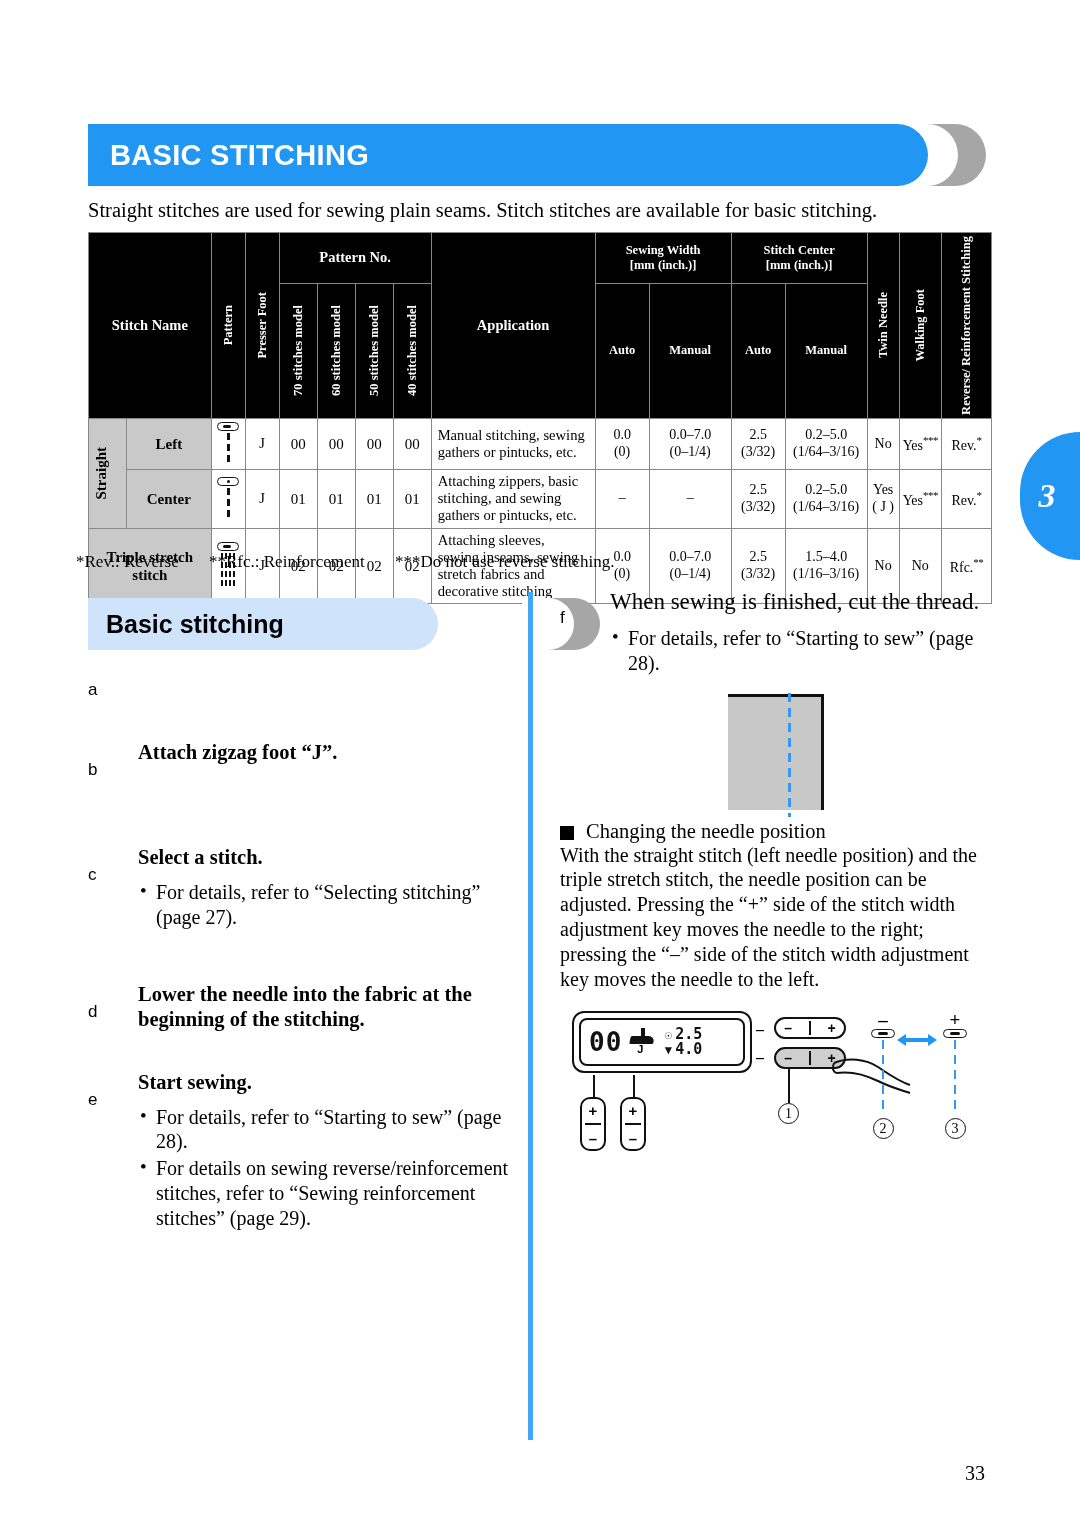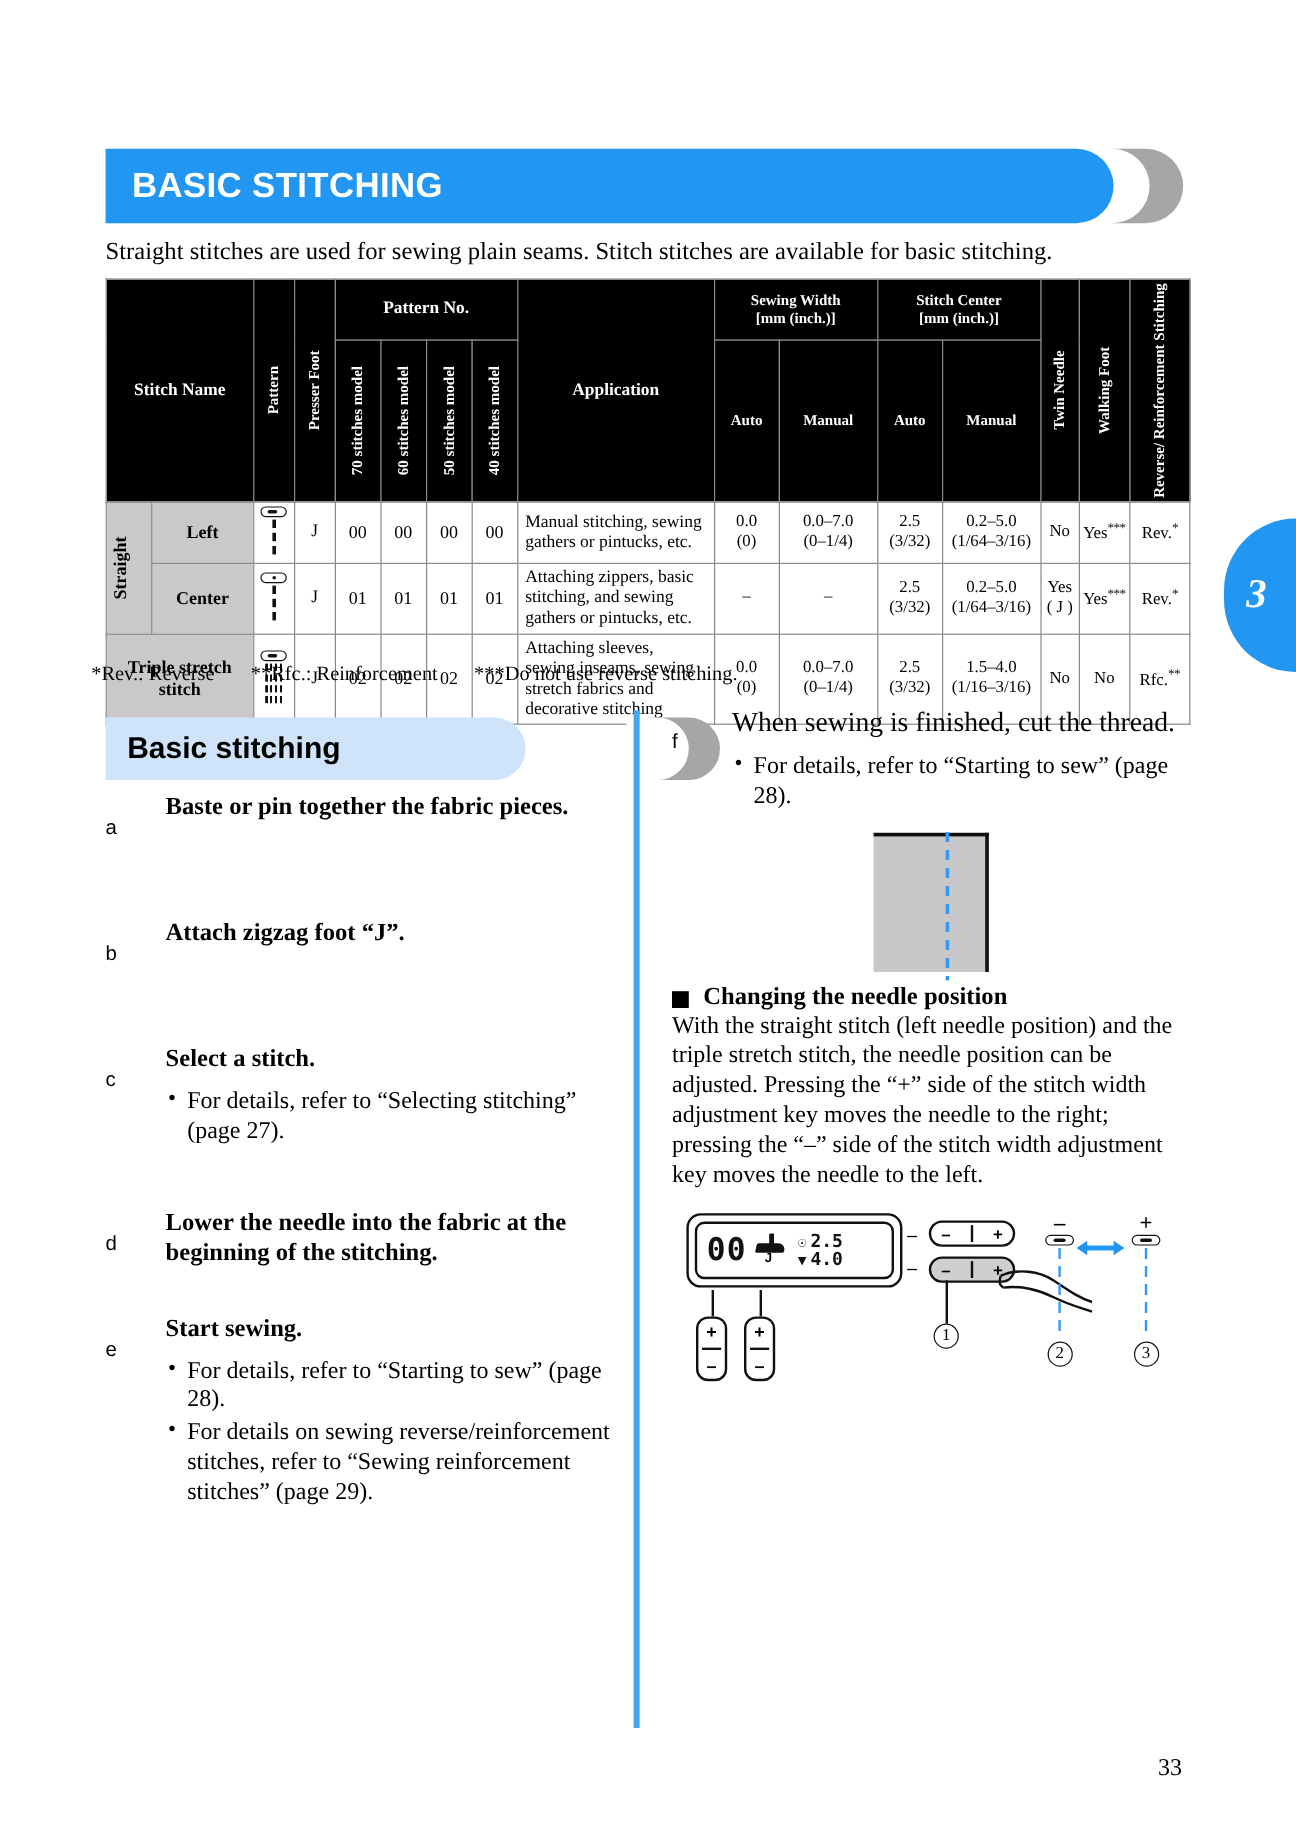--- a/index.html
+++ b/index.html
@@ -172,21 +172,21 @@
     content:"\2022"; position:absolute; left:2px; top:-1px; font-size:19px;
   }
   .gap-a{ height:62px; }
   .gap-b{ height:62px; }
 
   
   .sec-head{
     font-weight:400; font-size:23px; margin-left:50px; line-height:1.22;
   }
   .sq-head{
-    position:relative; padding-left:26px; font-weight:700; font-size:20.5px;
+    position:relative; padding-left:26px; font-weight:400; font-size:20.5px;
     margin-top:2px;
   }
   .sq-head:before{
     content:""; position:absolute; left:0; top:6px; width:14px; height:14px; background:#000;
   }
   .body-txt{ font-size:20px; line-height:1.24; }
 
   
   .fabric{
     position:relative; width:96px; height:116px; margin:16px 0 10px 168px;
@@ -501,21 +501,20 @@
     <h2>Basic stitching</h2>
   </div>
 </div>
 
 <div class="colrule"></div>
 
 <div class="colL">
 
   <div class="step">
     <div class="marker">a</div>
-    <div class="stitle">Baste or pin together the fabric pieces.</div>
   </div>
   <div class="gap-a"></div>
 
   <div class="step">
     <div class="marker">b</div>
     <div class="stitle">Attach zigzag foot “J”.</div>
   </div>
   <div class="gap-b"></div>
 
   <div class="step">

